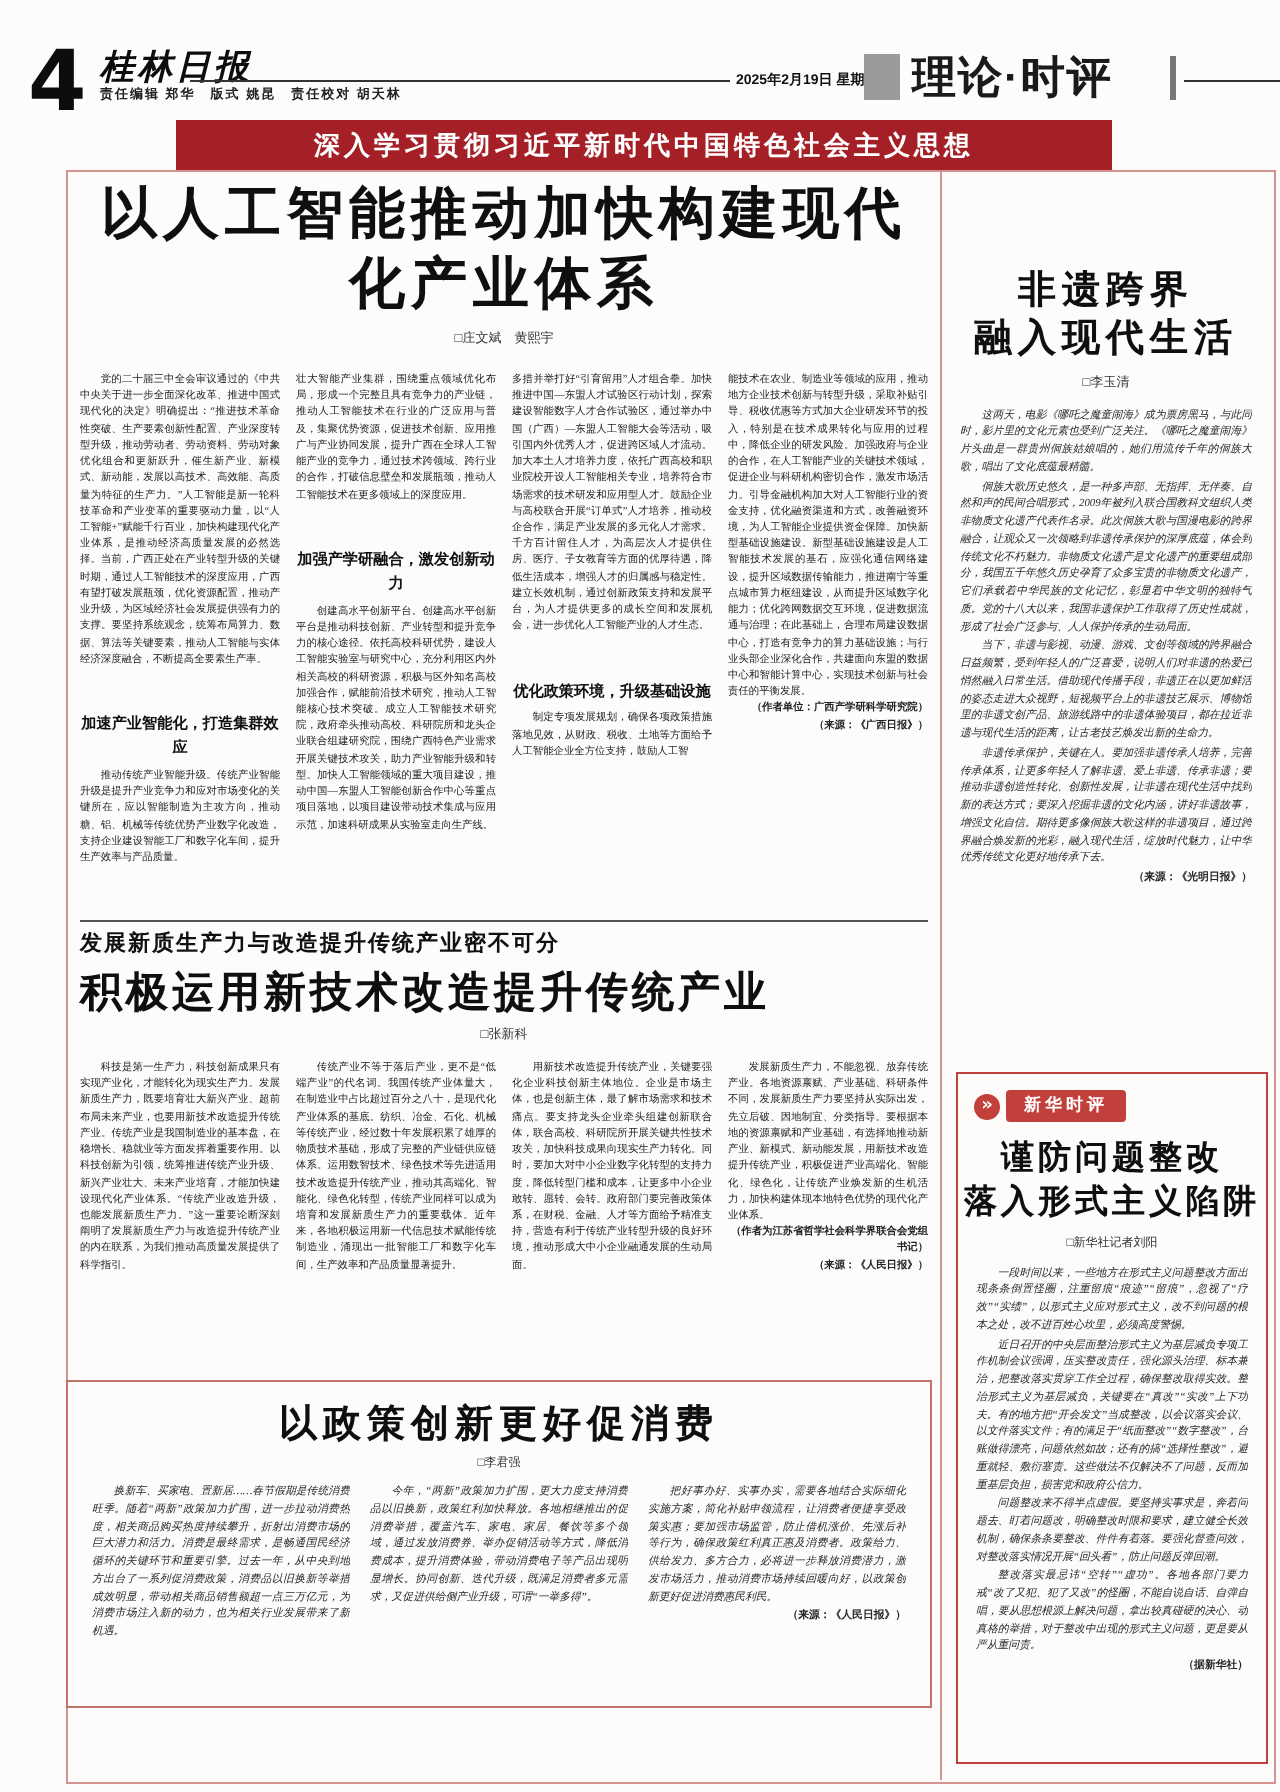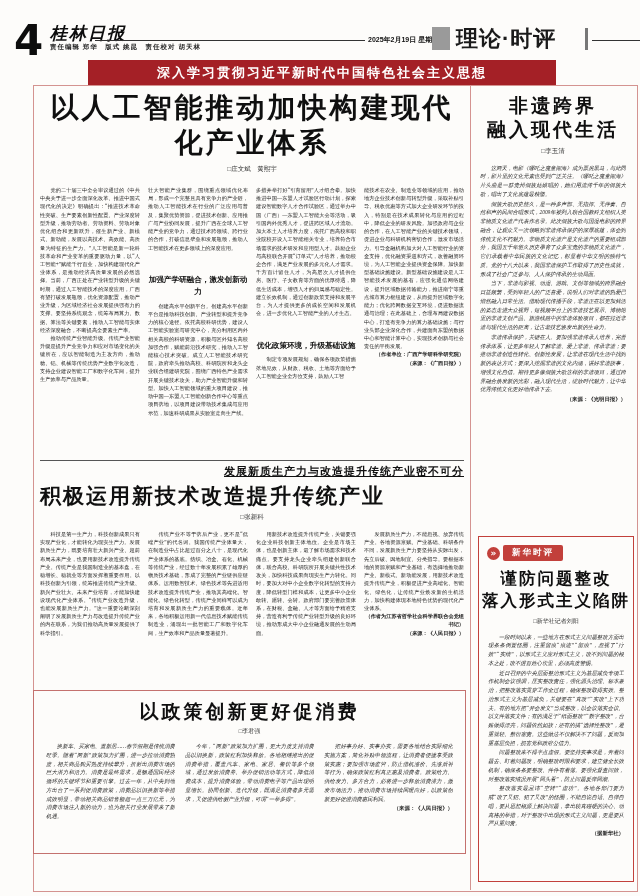--- a/index.html
+++ b/index.html
@@ -50,39 +50,39 @@
 
   
   .a1{position:absolute;left:40px;top:90px;width:424px;}
   .a1 .hl{font-size:28px;font-weight:800;text-align:center;letter-spacing:3px;
           line-height:1.25;color:#0f0f0f;}
   .a1 .byline{margin-top:5px;}
   .a1 .cols{margin-top:12px;height:300px;}
 
   
   .a2{position:absolute;left:40px;top:464px;width:424px;}
-  .a2 .kicker{font-size:11px;font-weight:800;text-align:right;color:#111;
-              font-family:"Liberation Sans",sans-serif;letter-spacing:1px;text-decoration:underline;}
+  .a2 .kicker{font-size:11px;font-weight:800;text-align:left;color:#111;
+              font-family:"Liberation Sans",sans-serif;letter-spacing:1px;}
   .a2 .hl{font-size:21px;font-weight:800;text-align:left;letter-spacing:2px;
           margin-top:3px;color:#0f0f0f;}
   .a2 .byline{margin-top:3px;}
   .a2 .cols{margin-top:8px;height:182px;}
 
   
   .a3{position:absolute;left:33px;top:690px;width:431px;height:162px;
       border:1px solid #c4716e;background:#fdfcfa;}
   .a3 .hl{font-size:19px;font-weight:800;text-align:center;letter-spacing:3px;
           margin-top:8px;color:#0f0f0f;}
   .a3 .byline{margin-top:2px;font-size:6px;}
   .a3 .cols{margin:6px 12px 0;height:112px;gap:10px;}
 
   
   .a4{position:absolute;left:480px;top:94px;width:146px;}
   .a4 .hl{font-size:19px;font-weight:800;text-align:center;letter-spacing:3px;
-          line-height:1.25;color:#0f0f0f;}
+          line-height:1.25;color:#0f0f0f;margin-top:40px;}
   .a4 .byline{margin-top:5px;}
   .a4 .body-kai{margin-top:8px;height:352px;overflow:hidden;}
 
   
   .a5{position:absolute;left:478px;top:536px;width:156px;height:346px;
       border:1px solid #c2403b;background:#fdfcfa;box-sizing:border-box;}
   .a5 .badge-row{display:flex;align-items:center;gap:3px;margin:8px 0 0 8px;}
   .badge-circle{width:13px;height:13px;border-radius:50%;background:#c2403b;color:#fff;
                 display:flex;align-items:center;justify-content:center;font-size:9px;
                 font-weight:800;font-family:"DejaVu Sans",sans-serif;line-height:1;}
@@ -114,20 +114,21 @@
   <div class="outer-frame"></div>
   <div class="sidebar-divider"></div>
   <div class="mid-rule"></div>
 
   <div class="a1">
     <div class="hl">以人工智能推动加快构建现代化产业体系</div>
     <div class="byline">□庄文斌　黄熙宇</div>
     <div class="cols body-song">
       <div class="col">
         <p>党的二十届三中全会审议通过的《中共中央关于进一步全面深化改革、推进中国式现代化的决定》明确提出：“推进技术革命性突破、生产要素创新性配置、产业深度转型升级，推动劳动者、劳动资料、劳动对象优化组合和更新跃升，催生新产业、新模式、新动能，发展以高技术、高效能、高质量为特征的生产力。”人工智能是新一轮科技革命和产业变革的重要驱动力量，以“人工智能+”赋能千行百业，加快构建现代化产业体系，是推动经济高质量发展的必然选择。当前，广西正处在产业转型升级的关键时期，通过人工智能技术的深度应用，广西有望打破发展瓶颈，优化资源配置，推动产业升级，为区域经济社会发展提供强有力的支撑。要坚持系统观念，统筹布局算力、数据、算法等关键要素，推动人工智能与实体经济深度融合，不断提高全要素生产率。</p>
+        <div class="subhead">加速产业智能化，打造集群效应</div>
         <p>推动传统产业智能升级。传统产业智能升级是提升产业竞争力和应对市场变化的关键所在，应以智能制造为主攻方向，推动糖、铝、机械等传统优势产业数字化改造，支持企业建设智能工厂和数字化车间，提升生产效率与产品质量。</p>
       </div>
       <div class="col">
         <p class="cont">壮大智能产业集群，围绕重点领域优化布局，形成一个完整且具有竞争力的产业链，推动人工智能技术在行业的广泛应用与普及，集聚优势资源，促进技术创新、应用推广与产业协同发展，提升广西在全球人工智能产业的竞争力，通过技术跨领域、跨行业的合作，打破信息壁垒和发展瓶颈，推动人工智能技术在更多领域上的深度应用。</p>
         <div class="subhead">加强产学研融合，激发创新动力</div>
         <p>创建高水平创新平台。创建高水平创新平台是推动科技创新、产业转型和提升竞争力的核心途径。依托高校科研优势，建设人工智能实验室与研究中心，充分利用区内外相关高校的科研资源，积极与区外知名高校加强合作，赋能前沿技术研究，推动人工智能核心技术突破。成立人工智能技术研究院，政府牵头推动高校、科研院所和龙头企业联合组建研究院，围绕广西特色产业需求开展关键技术攻关，助力产业智能升级和转型。加快人工智能领域的重大项目建设，推动中国—东盟人工智能创新合作中心等重点项目落地，以项目建设带动技术集成与应用示范，加速科研成果从实验室走向生产线。</p>
       </div>
       <div class="col">
         <p class="cont">多措并举打好“引育留用”人才组合拳。加快推进中国—东盟人才试验区行动计划，探索建设智能数字人才合作试验区，通过举办中国（广西）—东盟人工智能大会等活动，吸引国内外优秀人才，促进跨区域人才流动。加大本土人才培养力度，依托广西高校和职业院校开设人工智能相关专业，培养符合市场需求的技术研发和应用型人才。鼓励企业与高校联合开展“订单式”人才培养，推动校企合作，满足产业发展的多元化人才需求。千方百计留住人才，为高层次人才提供住房、医疗、子女教育等方面的优厚待遇，降低生活成本，增强人才的归属感与稳定性。建立长效机制，通过创新政策支持和发展平台，为人才提供更多的成长空间和发展机会，进一步优化人工智能产业的人才生态。</p>
         <div class="subhead">优化政策环境，升级基础设施</div>

